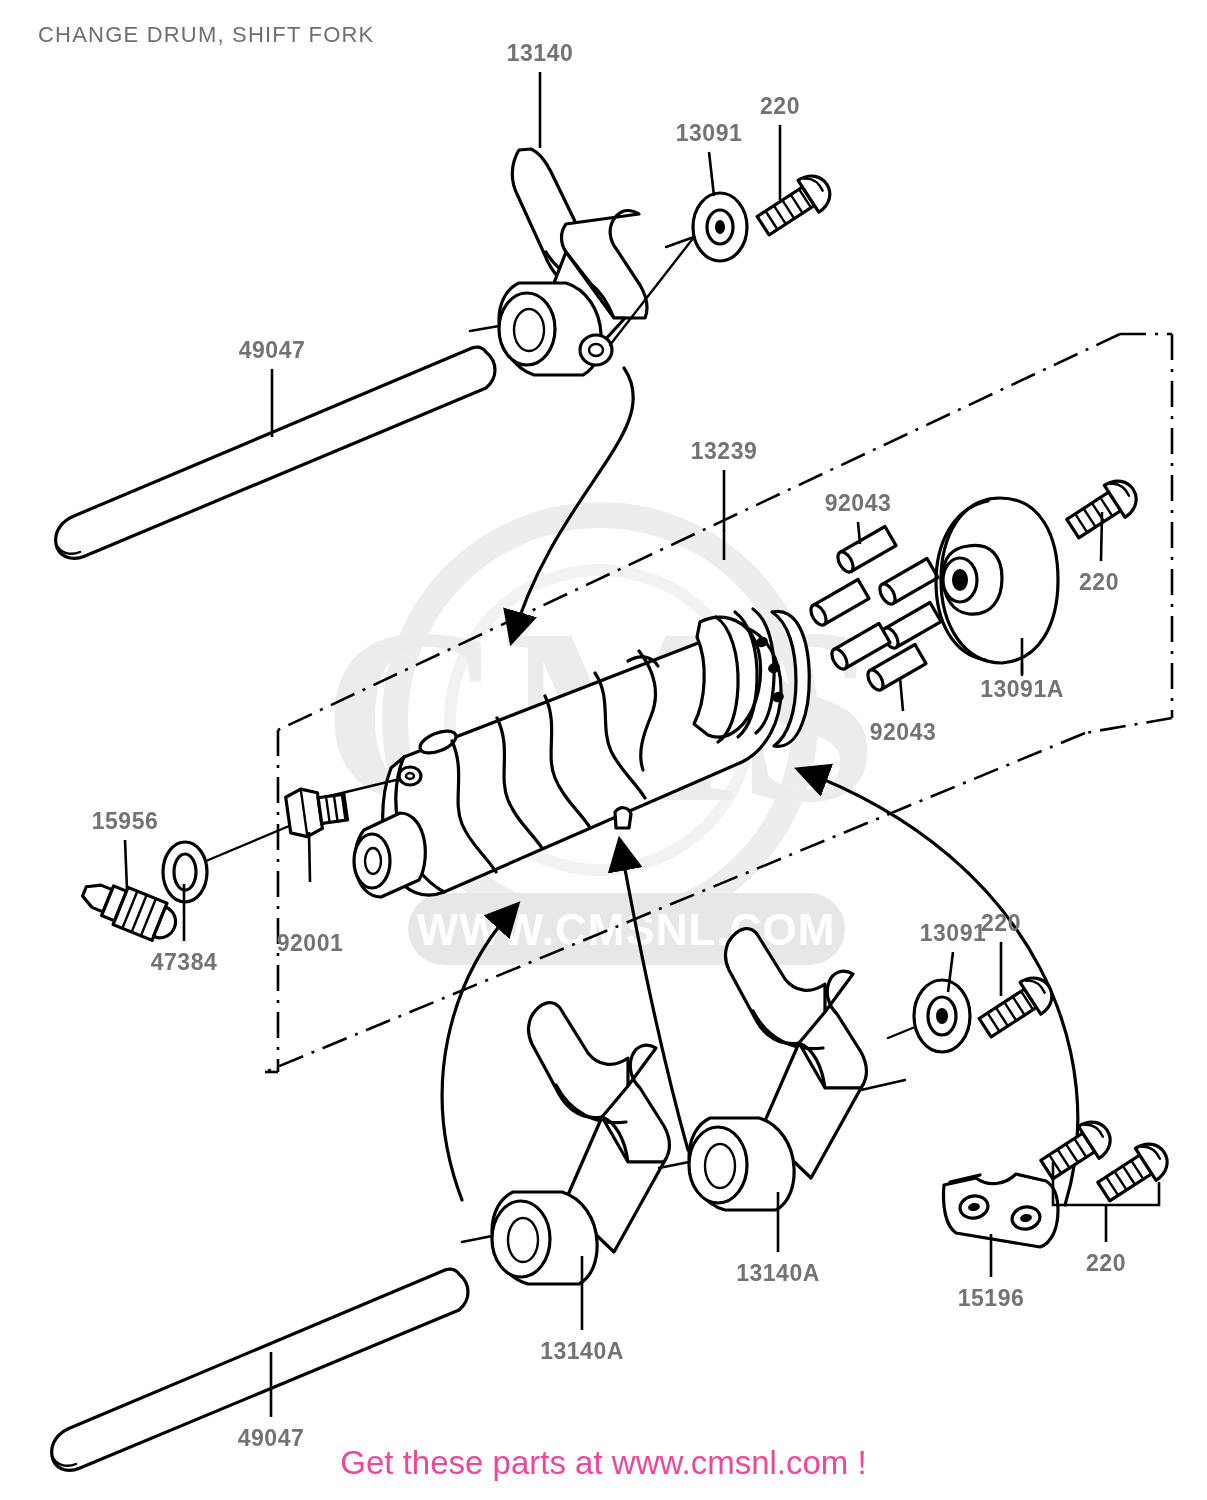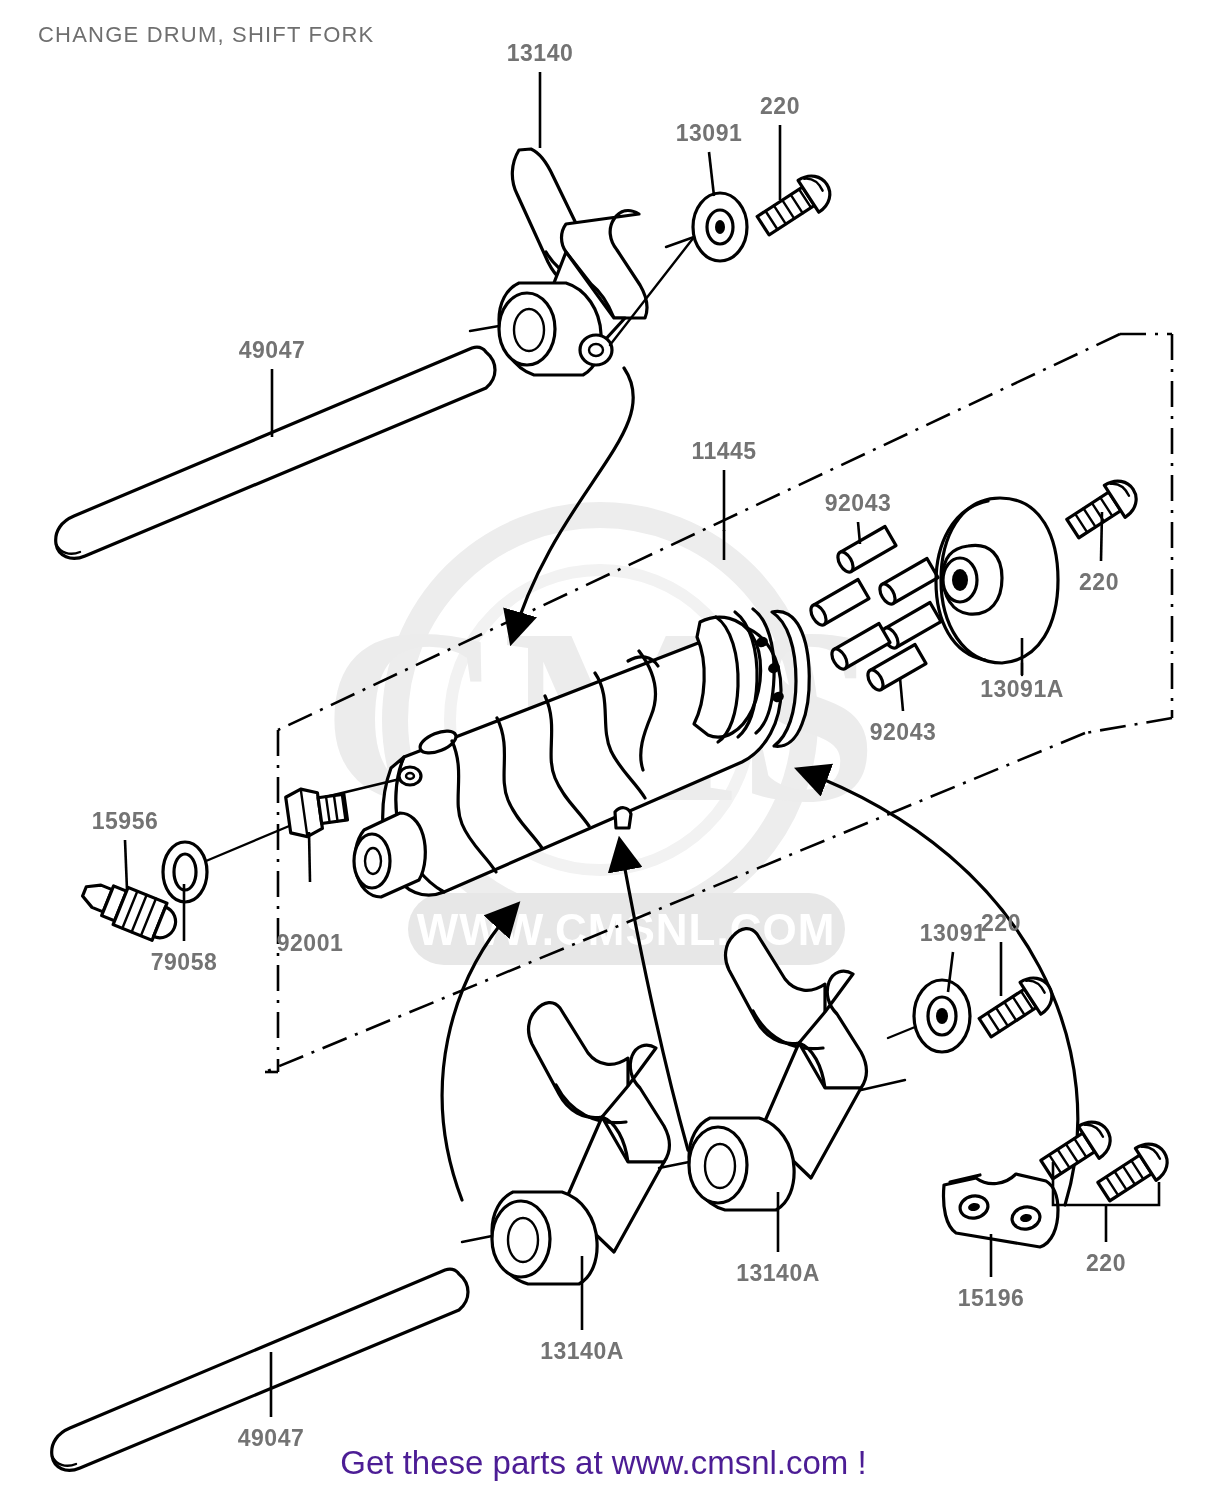--- a/index.html
+++ b/index.html
@@ -6,21 +6,21 @@
   body{font-family:"Liberation Sans",sans-serif;}
   #page{position:relative;width:1207px;height:1500px;background:#ffffff;overflow:hidden;}
   #diagram-title{
     position:absolute;left:38px;top:22px;
     font-family:"Liberation Sans",sans-serif;
     font-size:22px;letter-spacing:1.2px;color:#6f6f6f;white-space:nowrap;
   }
   #footer-cta{
     position:absolute;left:0;top:1444px;width:1207px;text-align:center;
     font-family:"Liberation Sans",sans-serif;
-    font-size:33px;color:#4c1d95;white-space:nowrap;
+    font-size:33px;color:#ec4899;white-space:nowrap;
   }
   .pnum{
     position:absolute;
     font-family:"Liberation Sans",sans-serif;
     font-weight:bold;font-size:23px;color:#737373;
     white-space:nowrap;letter-spacing:0.5px;
     transform:translateX(-50%);
   }
   #svg-layer{position:absolute;left:0;top:0;width:1207px;height:1500px;}
   #watermark-layer{position:absolute;left:0;top:0;width:1207px;height:1500px;}
@@ -355,28 +355,28 @@
       <path class="lead" d="M991 1277 L991 1234"></path>
       <path class="lead" d="M1106 1242 L1106 1206"></path>
       <path class="lead" d="M271 1417 L271 1352"></path>
     </g>
   </svg>
 
   <div class="pnum" style="left:540px;top:40px">13140</div>
   <div class="pnum" style="left:709px;top:120px">13091</div>
   <div class="pnum" style="left:780px;top:93px">220</div>
   <div class="pnum" style="left:272px;top:337px">49047</div>
-  <div class="pnum" style="left:724px;top:438px">11445</div>
+  <div class="pnum" style="left:724px;top:438px">13239</div>
   <div class="pnum" style="left:858px;top:490px">92043</div>
   <div class="pnum" style="left:1099px;top:569px">220</div>
   <div class="pnum" style="left:1022px;top:676px">13091A</div>
   <div class="pnum" style="left:903px;top:719px">92043</div>
   <div class="pnum" style="left:125px;top:808px">15956</div>
   <div class="pnum" style="left:310px;top:930px">92001</div>
-  <div class="pnum" style="left:184px;top:949px">79058</div>
+  <div class="pnum" style="left:184px;top:949px">47384</div>
   <div class="pnum" style="left:953px;top:920px">13091</div>
   <div class="pnum" style="left:1001px;top:910px">220</div>
   <div class="pnum" style="left:778px;top:1260px">13140A</div>
   <div class="pnum" style="left:582px;top:1338px">13140A</div>
   <div class="pnum" style="left:991px;top:1285px">15196</div>
   <div class="pnum" style="left:1106px;top:1250px">220</div>
   <div class="pnum" style="left:271px;top:1425px">49047</div>
 
   <div id="footer-cta">Get these parts at www.cmsnl.com !</div>
 

